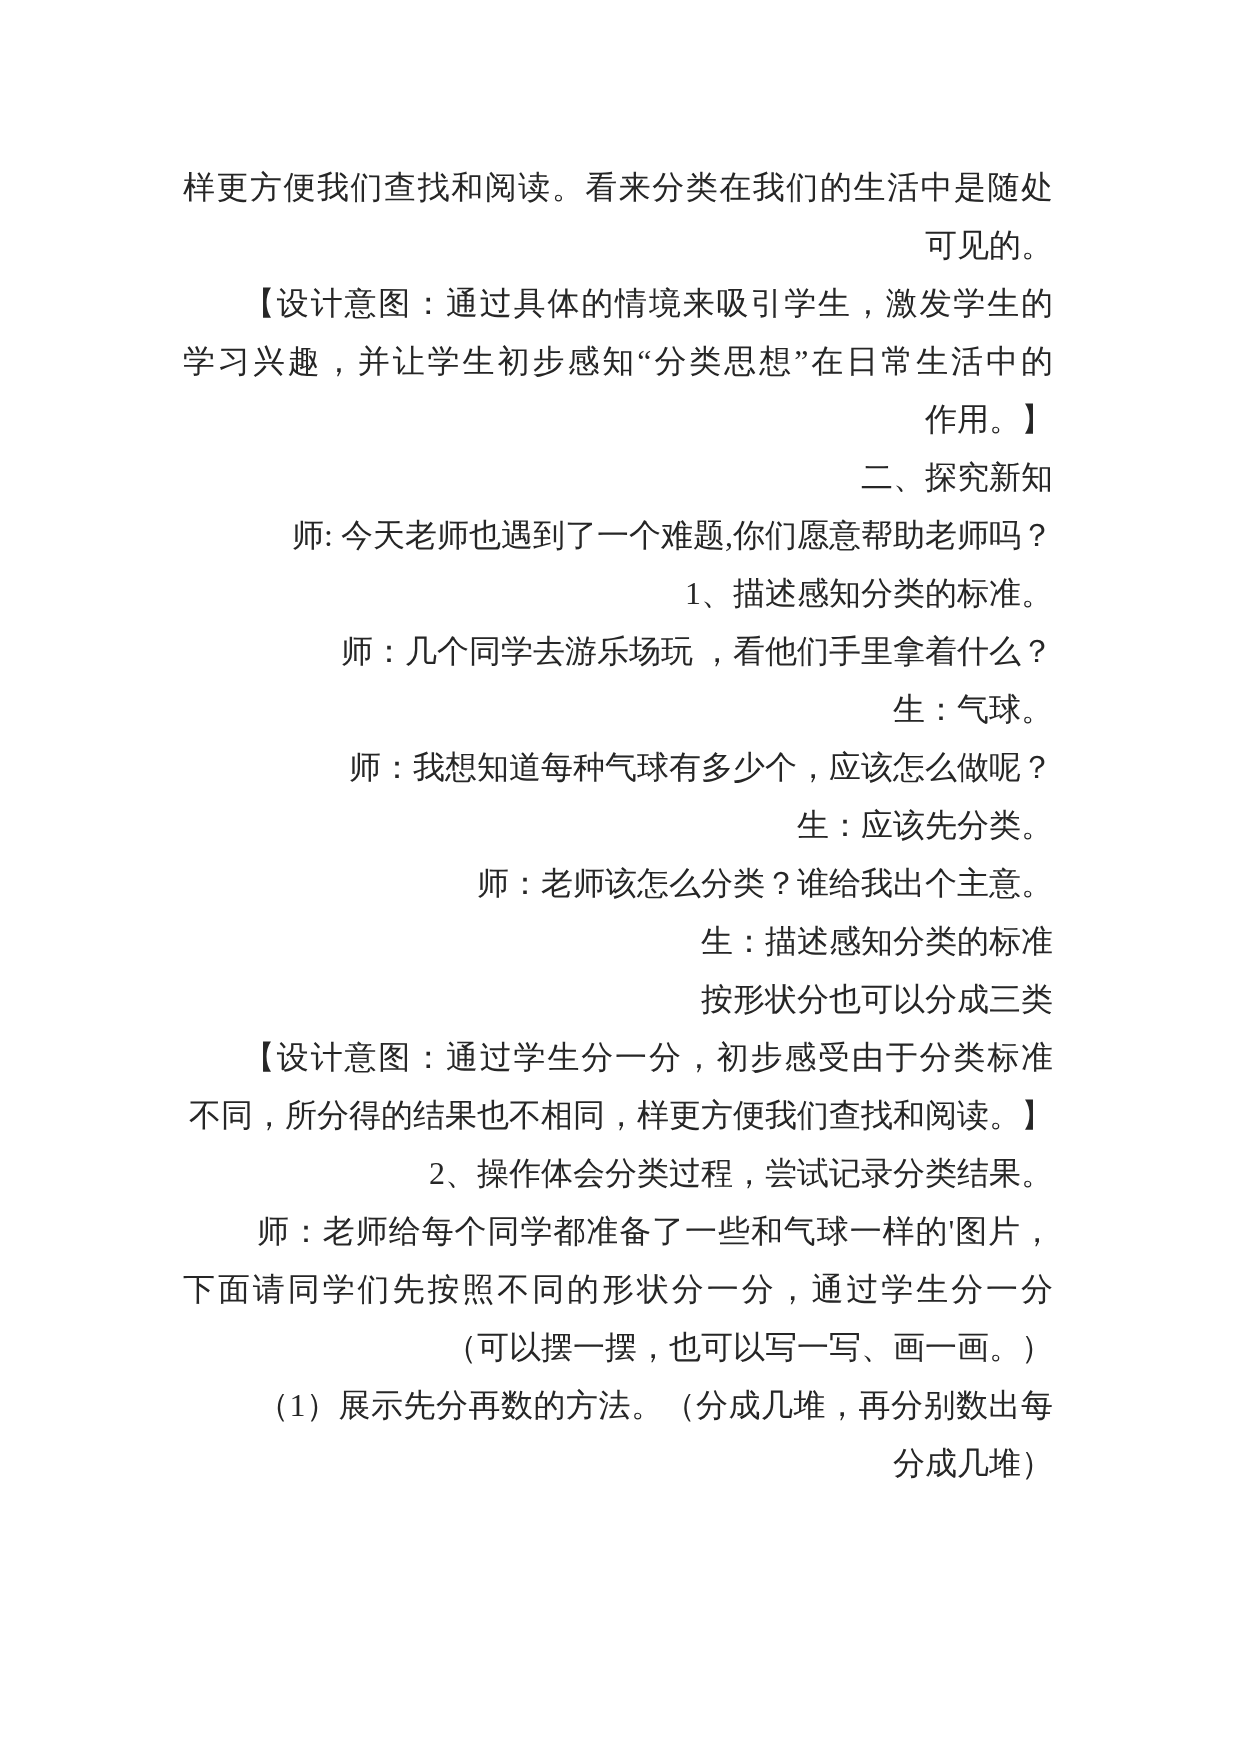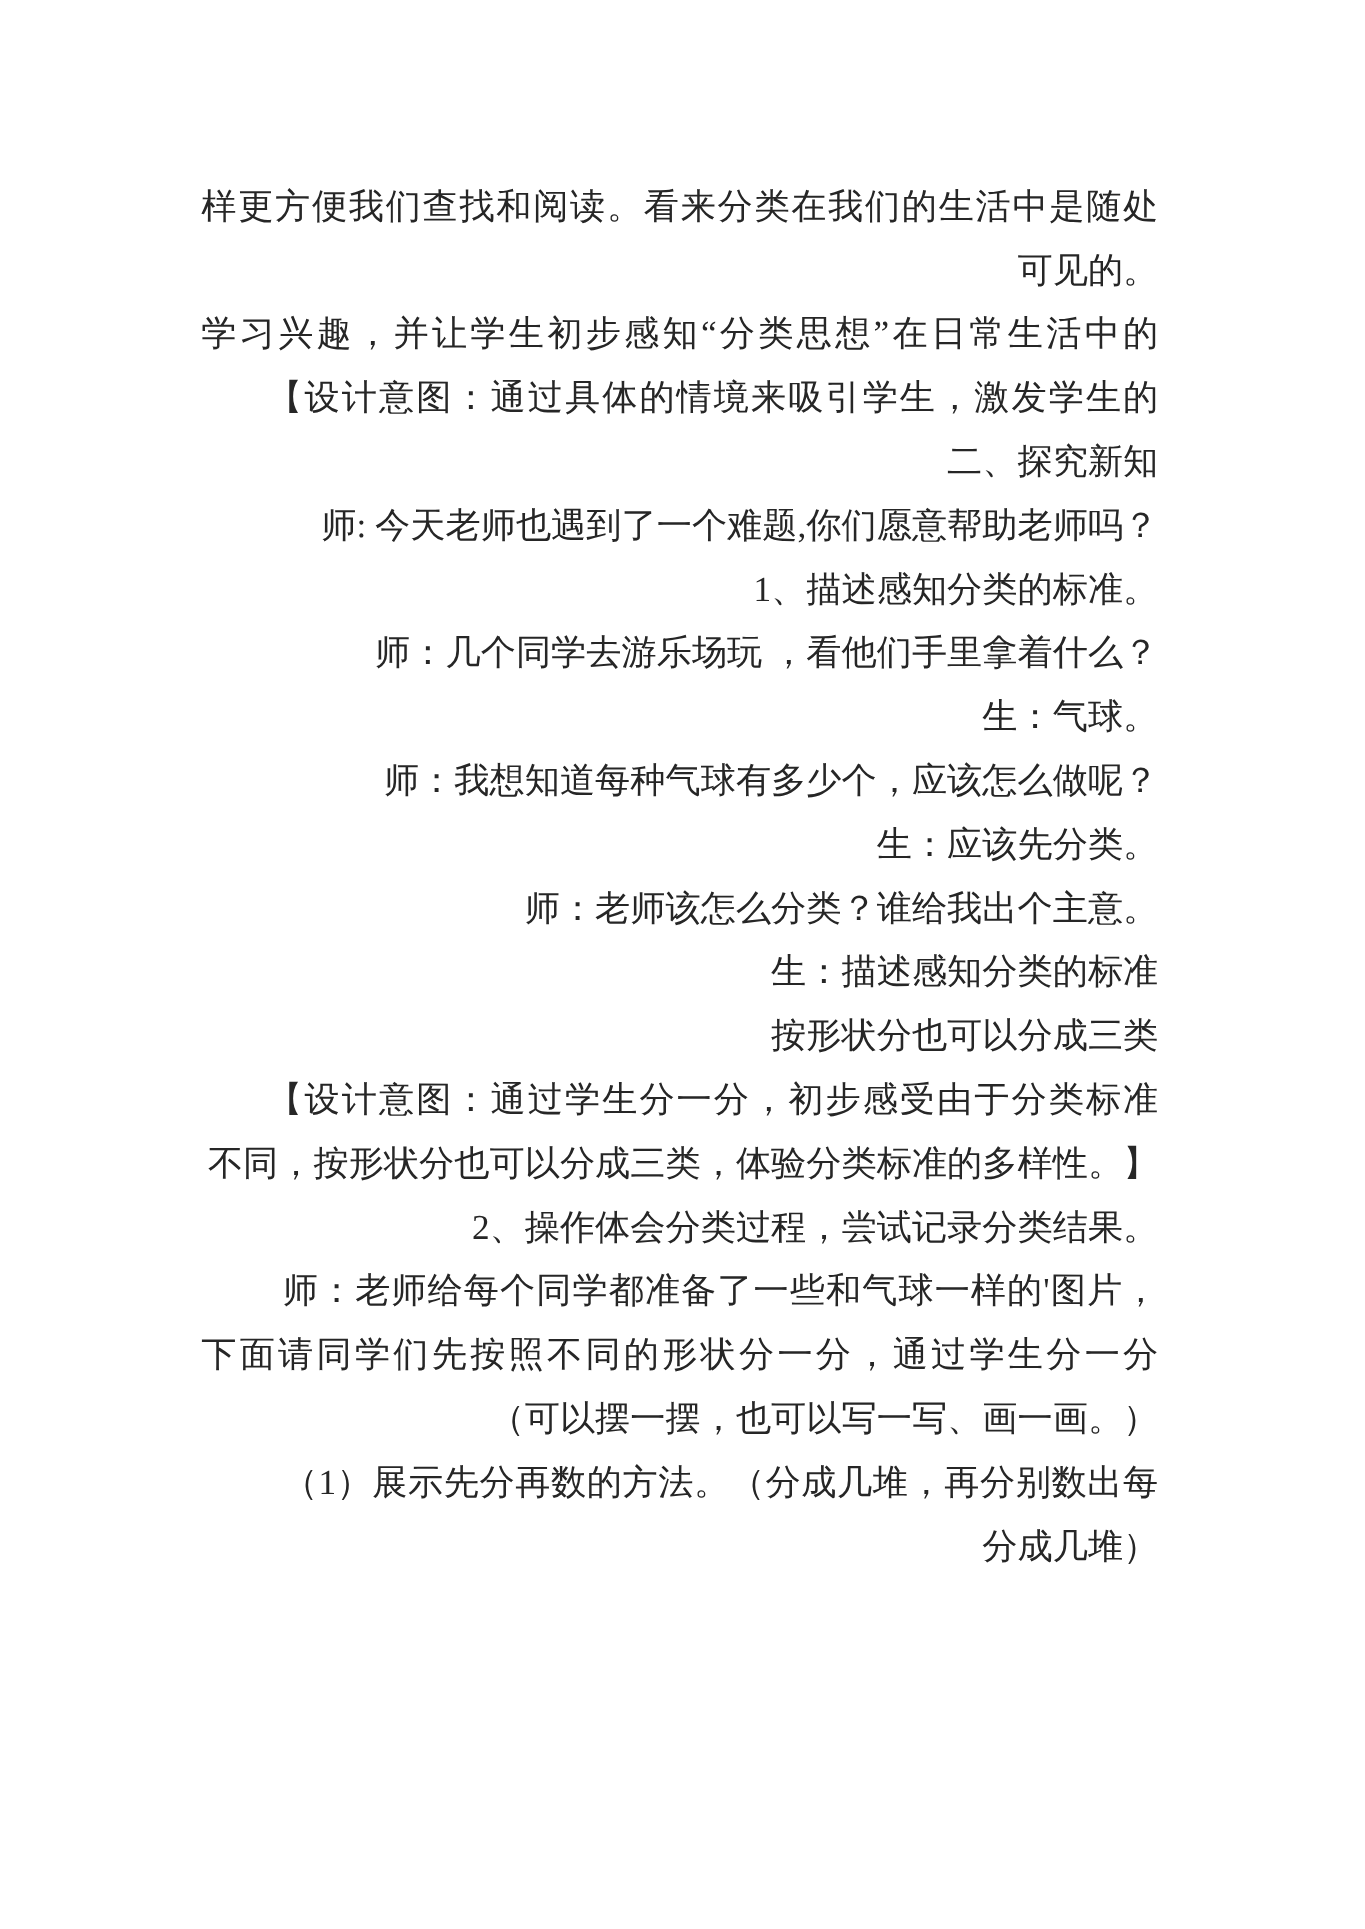--- a/index.html
+++ b/index.html
@@ -45,34 +45,35 @@
     width: 810px;
   }
 </style>
 </head>
 <body>
 
 <div class="page">
   <div class="text-block">
     <div class="line full">样更方便我们查找和阅读。看来分类在我们的生活中是随处</div>
     <div class="line">可见的。</div>
+    <div class="line ind-b full">【设计意图：通过具体的情境来吸引学生，激发学生的</div>
     <div class="line full">学习兴趣，并让学生初步感知“分类思想”在日常生活中的</div>
-    <div class="line ind-b full">【设计意图：通过具体的情境来吸引学生，激发学生的</div>
+    <div class="line">作用。】</div>
     <div class="line ind">二、探究新知</div>
     <div class="line ind">师: 今天老师也遇到了一个难题,你们愿意帮助老师吗？</div>
     <div class="line ind">1、描述感知分类的标准。</div>
     <div class="line ind">师：几个同学去游乐场玩 ，看他们手里拿着什么？</div>
     <div class="line ind">生：气球。</div>
     <div class="line ind">师：我想知道每种气球有多少个，应该怎么做呢？</div>
     <div class="line ind">生：应该先分类。</div>
     <div class="line ind">师：老师该怎么分类？谁给我出个主意。</div>
     <div class="line ind">生：描述感知分类的标准</div>
     <div class="line">按形状分也可以分成三类</div>
     <div class="line ind-b full">【设计意图：通过学生分一分，初步感受由于分类标准</div>
-    <div class="line">不同，按形状分也可以分成三类，体验分类标准的多样性。】</div>
+    <div class="line">不同，所分得的结果也不相同，样更方便我们查找和阅读。】</div>
     <div class="line ind">2、操作体会分类过程，尝试记录分类结果。</div>
     <div class="line ind full">师：老师给每个同学都准备了一些和气球一样的'图片，</div>
     <div class="line full">下面请同学们先按照不同的形状分一分，通过学生分一分</div>
     <div class="line">（可以摆一摆，也可以写一写、画一画。）</div>
     <div class="line ind full">（1）展示先分再数的方法。（分成几堆，再分别数出每</div>
     <div class="line">分成几堆）</div>
   </div>
 </div>
 
 </body></html>

